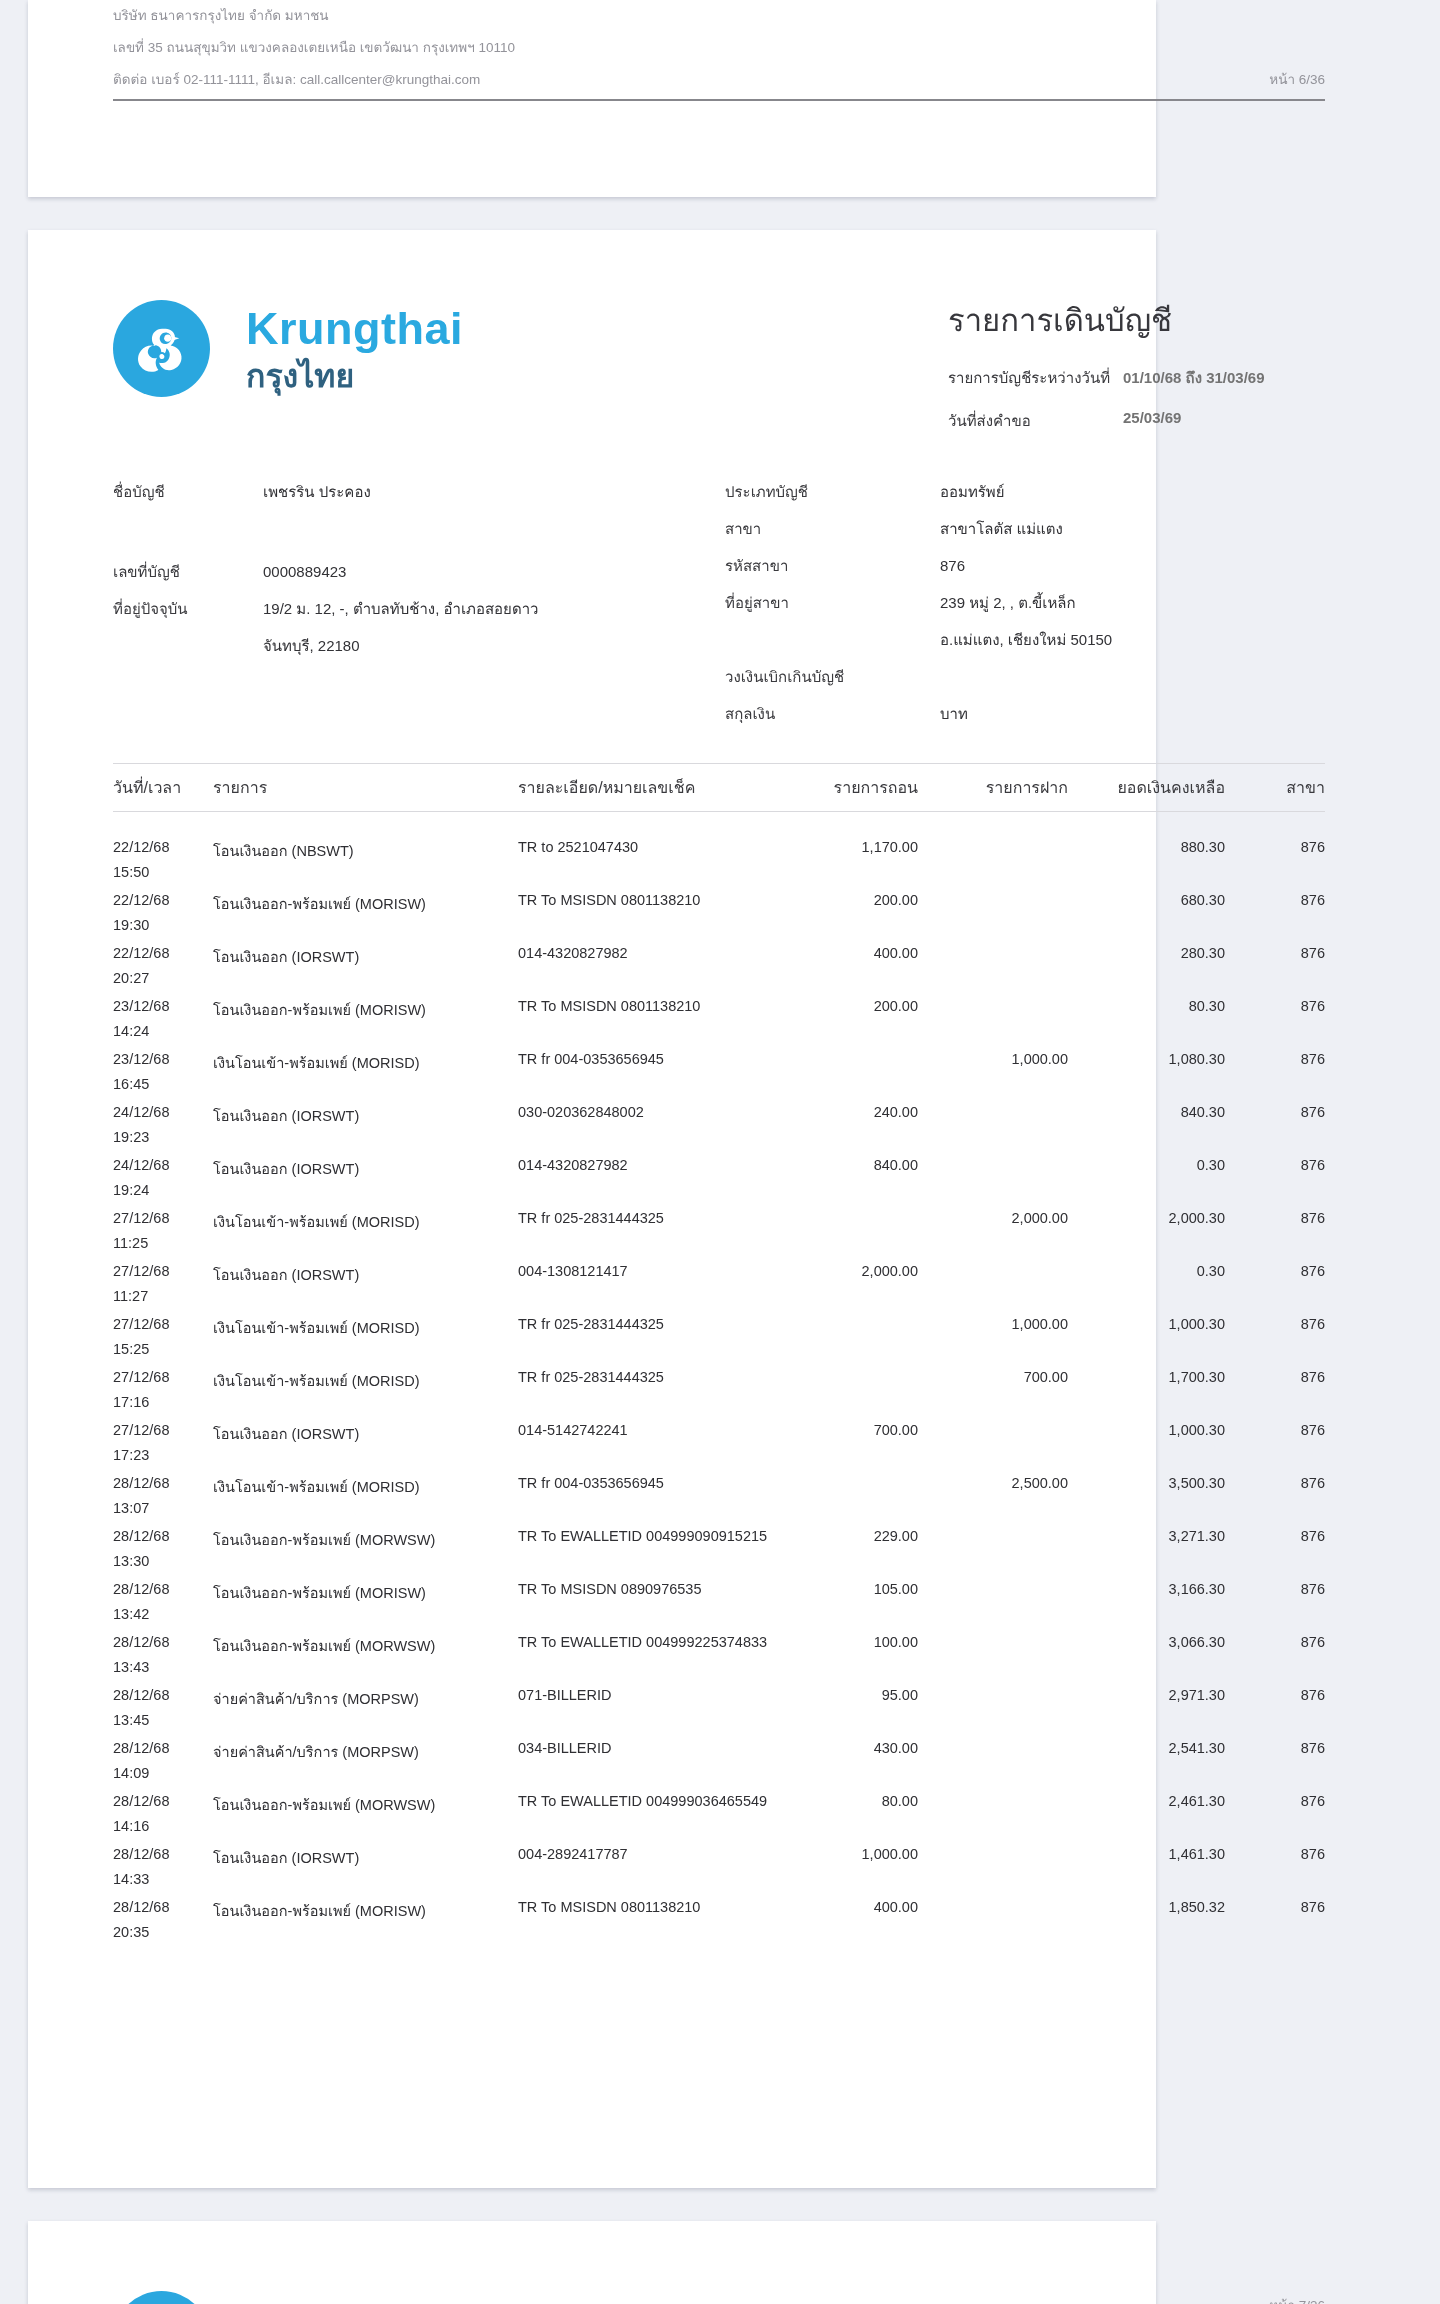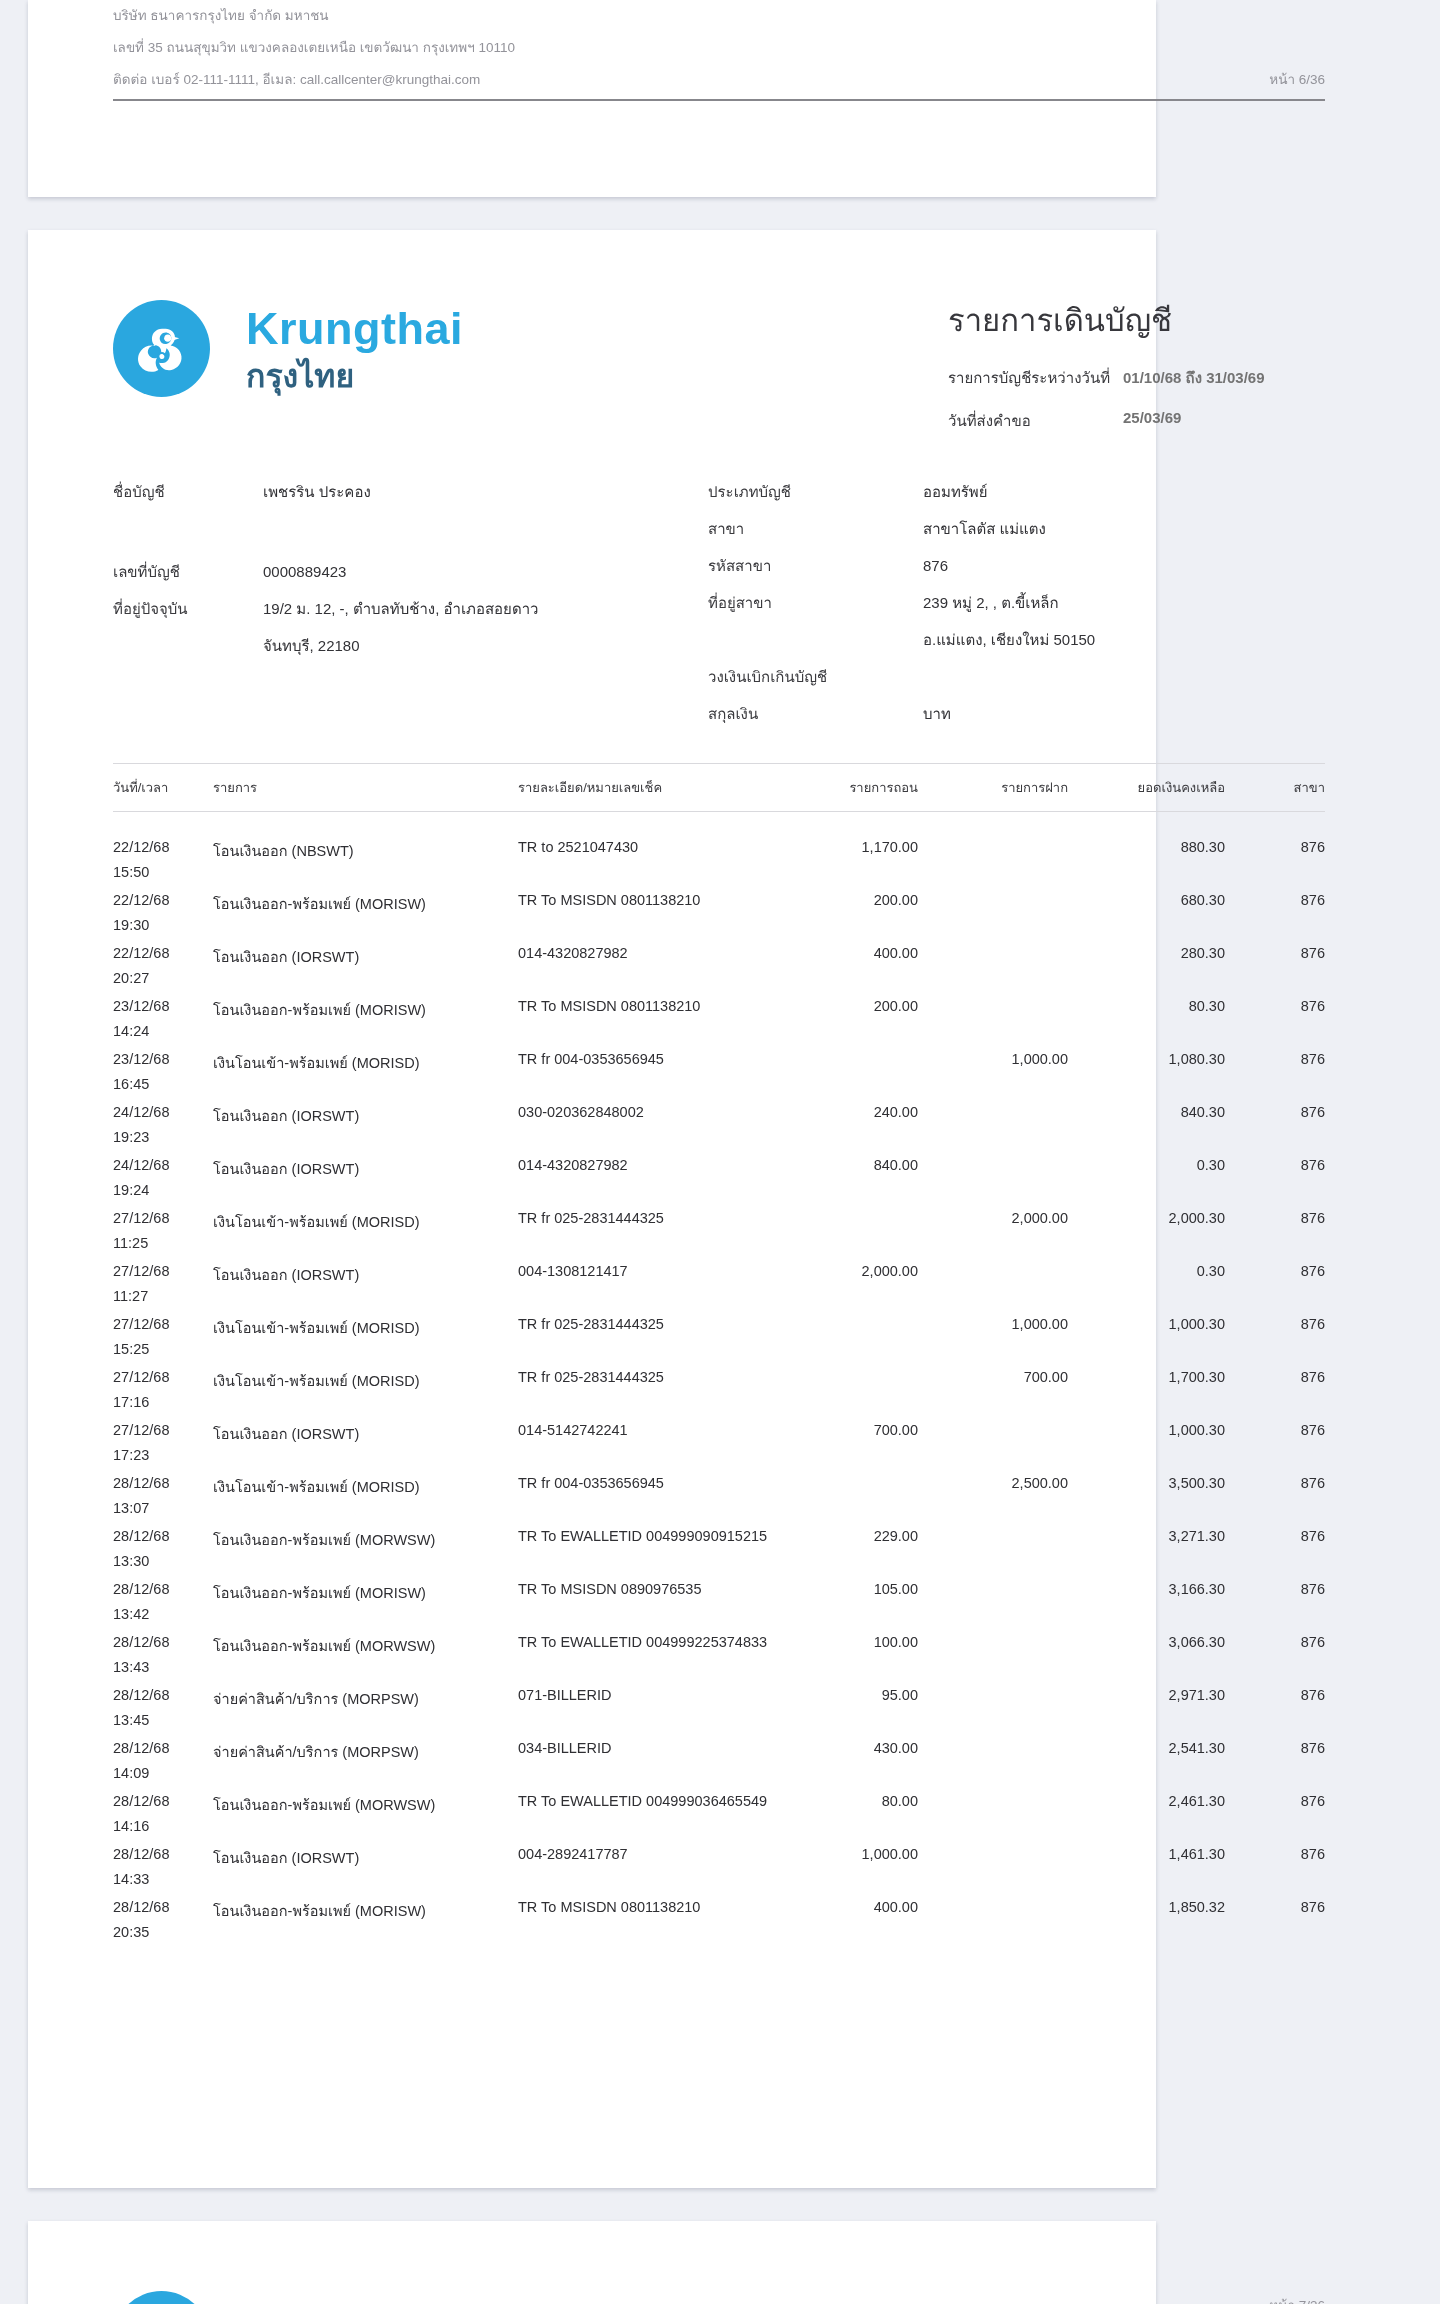--- a/index.html
+++ b/index.html
@@ -37,32 +37,32 @@
   .stmt{position:absolute;left:920px;top:72px;width:380px;}
   .stmt-title{font-size:31px;color:#37373c;line-height:1.2;}
   .stmt-row{display:grid;grid-template-columns:175px 1fr;font-size:15px;color:#3a3a3e;}
   .stmt-row.r1{margin-top:27px;}
   .stmt-row.r2{margin-top:19px;}
   .stmt-row .v{font-weight:bold;color:#737373;}
 
   
   .acc{position:absolute;top:243px;font-size:15px;color:#3a3a3e;}
   .acc-left{left:85px;width:560px;}
-  .acc-right{left:680px;width:620px;}
+  .acc-right{left:697px;width:620px;}
   .acc-row{display:grid;line-height:37px;}
   .acc-left .acc-row{grid-template-columns:150px 1fr;}
   .acc-right .acc-row{grid-template-columns:215px 1fr;}
   .acc-left .acc-row.gap-after{margin-bottom:43px;}
   .acc-row .val{color:#323236;}
 
   
   .tbl{position:absolute;left:85px;top:533px;width:1212px;}
   .tgrid{display:grid;grid-template-columns:100px 305px 310px 90px 150px 157px 100px;}
   .thead{border-top:1px solid #d9d9dd;border-bottom:1px solid #d9d9dd;height:47px;
-    align-items:center;font-size:13px;color:#3a3a3e;}
+    align-items:center;font-size:16px;color:#3a3a3e;}
   .num{text-align:right;}
   .tbody{padding-top:27px;}
   .trow{height:53px;font-size:14.5px;color:#2f2f33;
     grid-template-rows:25px auto;align-items:start;}
   .trow .c-date{grid-row:1;grid-column:1;}
   .trow .c-time{grid-row:2;grid-column:1;}
   .trow .c-desc{grid-row:1;grid-column:2;}
   .trow .c-detail{grid-row:1;grid-column:3;}
   .trow .c-wd{grid-row:1;grid-column:4;}
   .trow .c-dep{grid-row:1;grid-column:5;}

